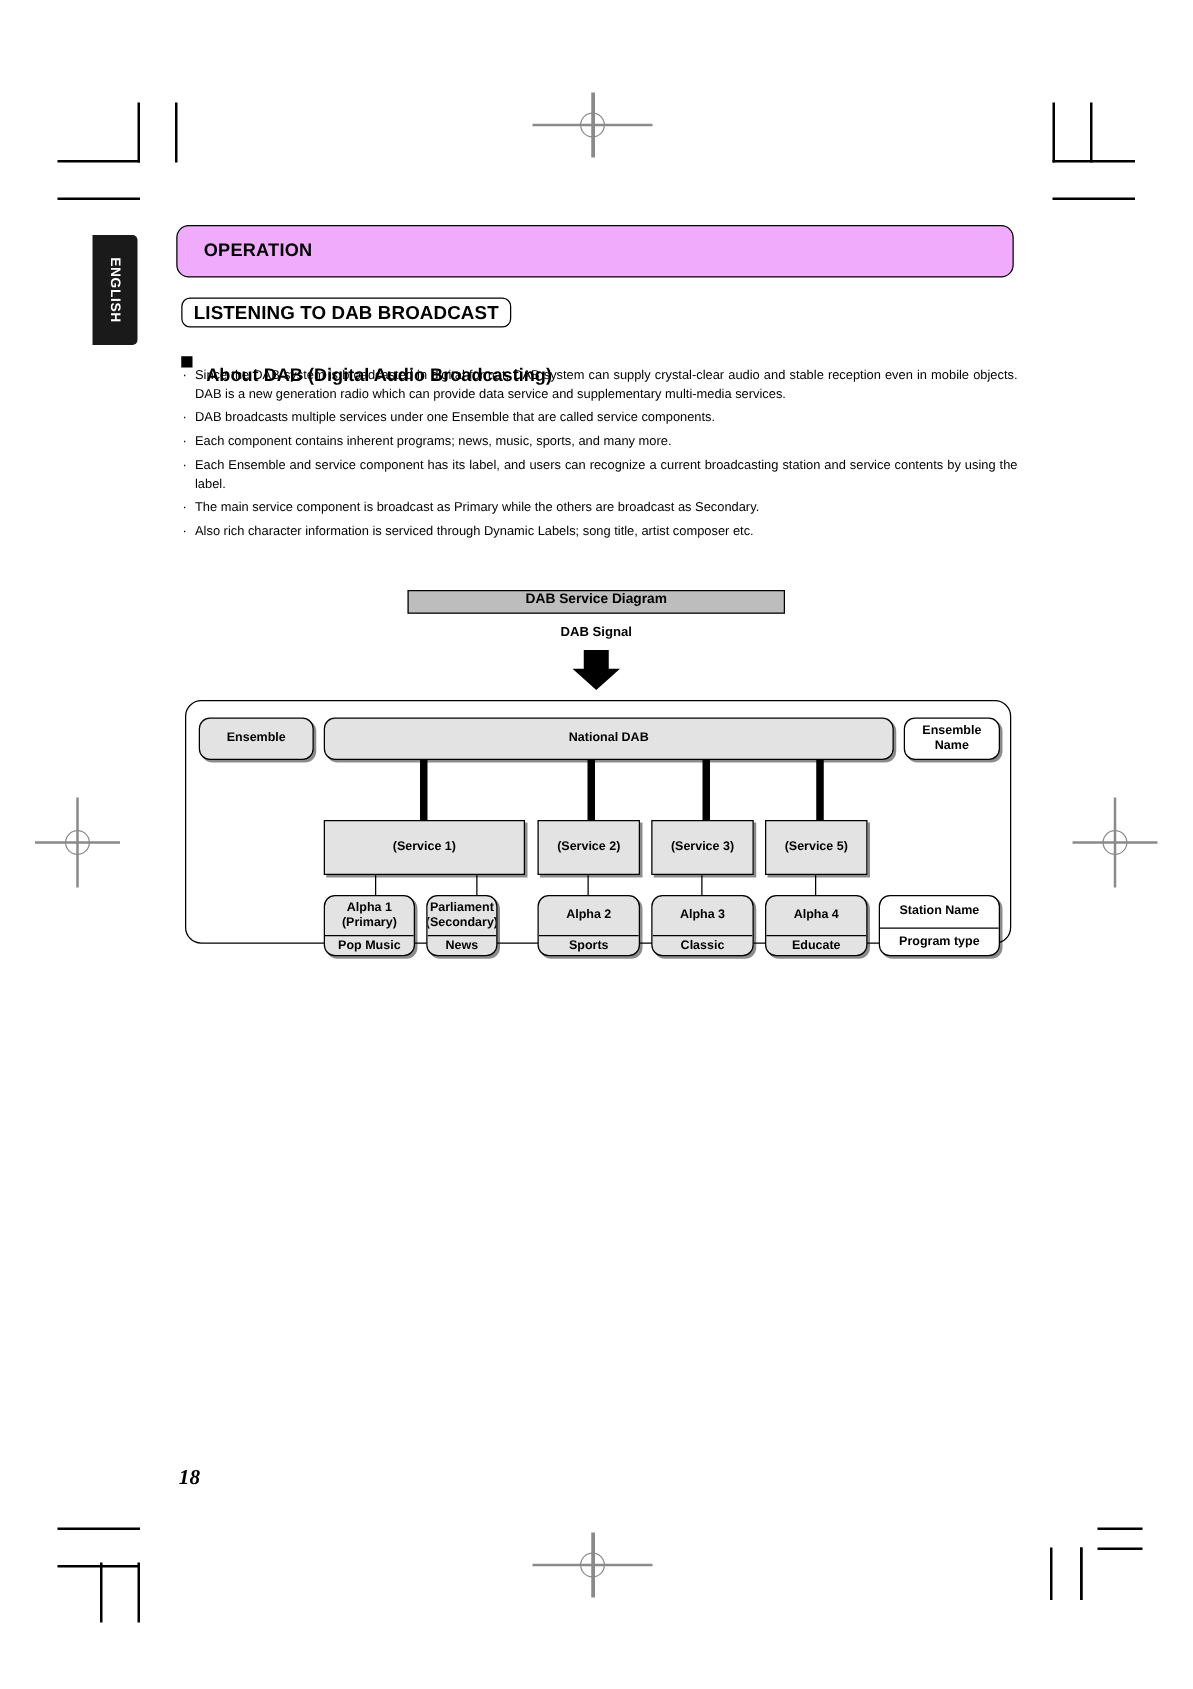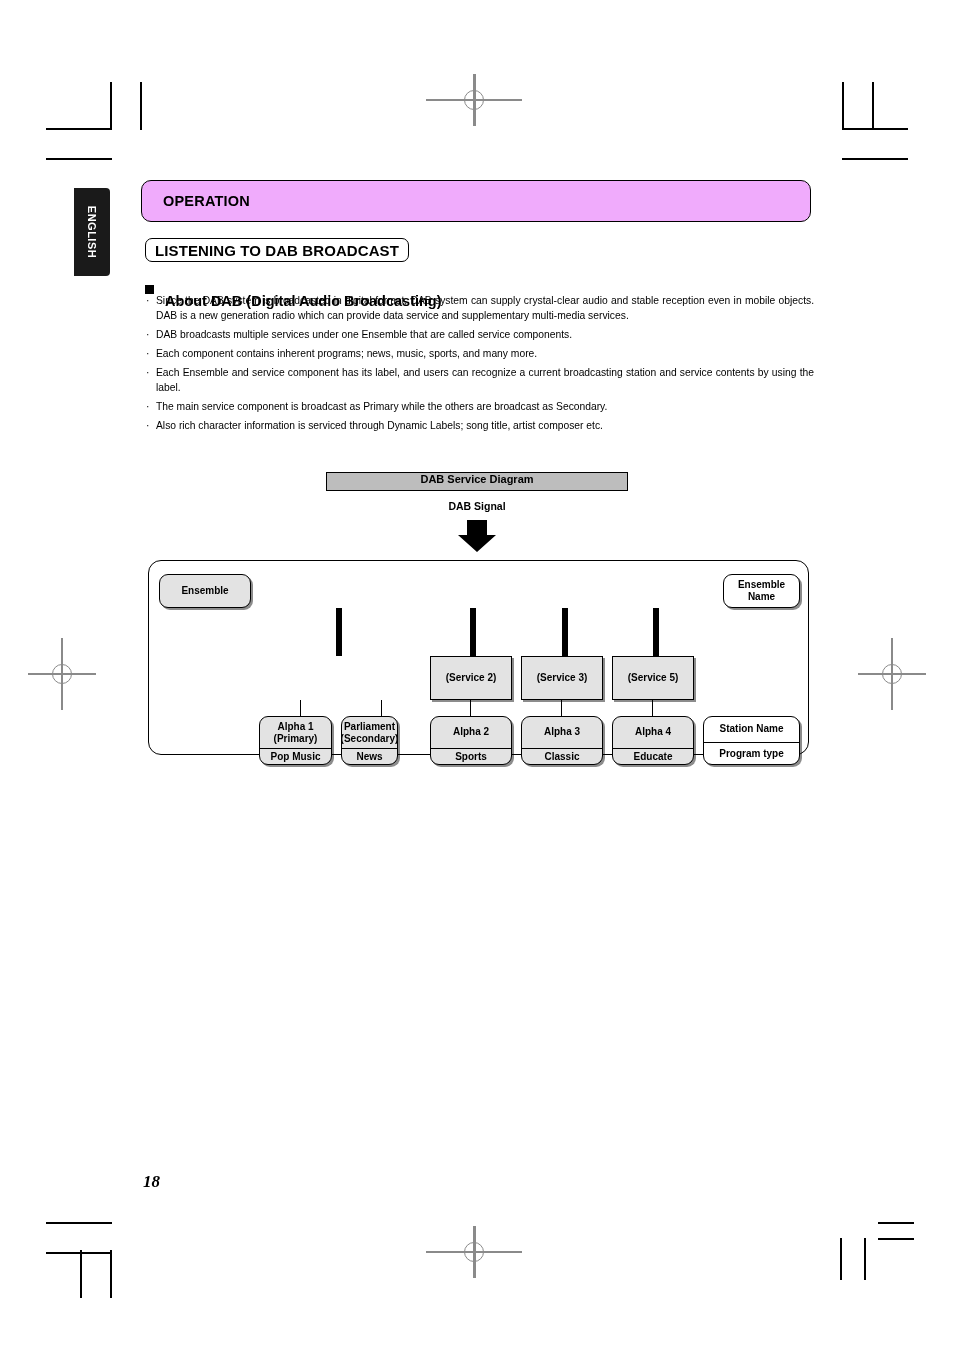--- a/index.html
+++ b/index.html
@@ -304,32 +304,34 @@
 </div>
 <div class="dab-signal">DAB Signal</div>
 <svg class="arrow-down" viewBox="0 0 38 32">
   <polygon points="9,0 29,0 29,15 38,15 19,32 0,15 9,15" fill="#000"></polygon>
 </svg>
 
 <div class="diagram">
 
   <div class="node round" style="left:10px; top:13px; width:92px; height:34px;">Ensemble</div>
 
+  <div class="node round" style="left:110px; top:13px; width:456px; height:34px;">National DAB</div>
 
   <div class="node round white" style="left:574px; top:13px; width:77px; height:34px; flex-direction:column;">
     <span>Ensemble</span>
     <span>Name</span>
   </div>
 
   <div class="conn-thick" style="left:187px; top:47px; height:48px;"></div>
   <div class="conn-thick" style="left:321px; top:47px; height:48px;"></div>
   <div class="conn-thick" style="left:413px; top:47px; height:48px;"></div>
   <div class="conn-thick" style="left:504px; top:47px; height:48px;"></div>
 
 
+  <div class="node sq" style="left:110px; top:95px; width:161px; height:44px;">(Service 1)</div>
   <div class="node sq" style="left:281px; top:95px; width:82px; height:44px;">(Service 2)</div>
   <div class="node sq" style="left:372px; top:95px; width:82px; height:44px;">(Service 3)</div>
   <div class="node sq" style="left:463px; top:95px; width:82px; height:44px;">(Service 5)</div>
 
   <div class="conn-thin" style="left:151px; top:139px; height:17px;"></div>
   <div class="conn-thin" style="left:232px; top:139px; height:17px;"></div>
   <div class="conn-thin" style="left:321px; top:139px; height:17px;"></div>
   <div class="conn-thin" style="left:412px; top:139px; height:17px;"></div>
   <div class="conn-thin" style="left:503px; top:139px; height:17px;"></div>
 

